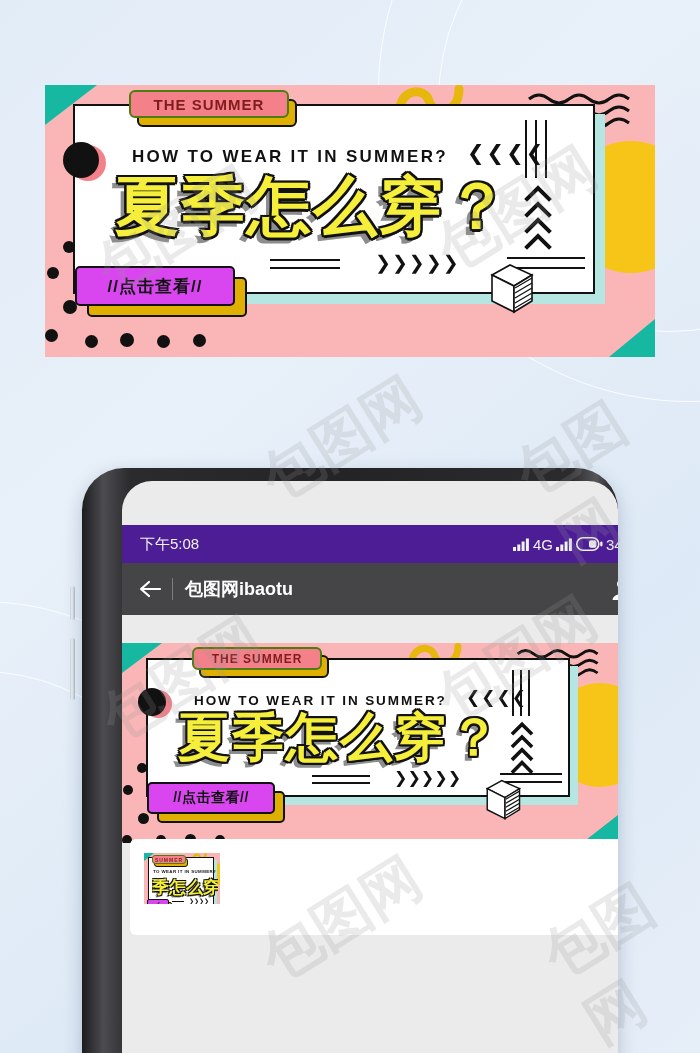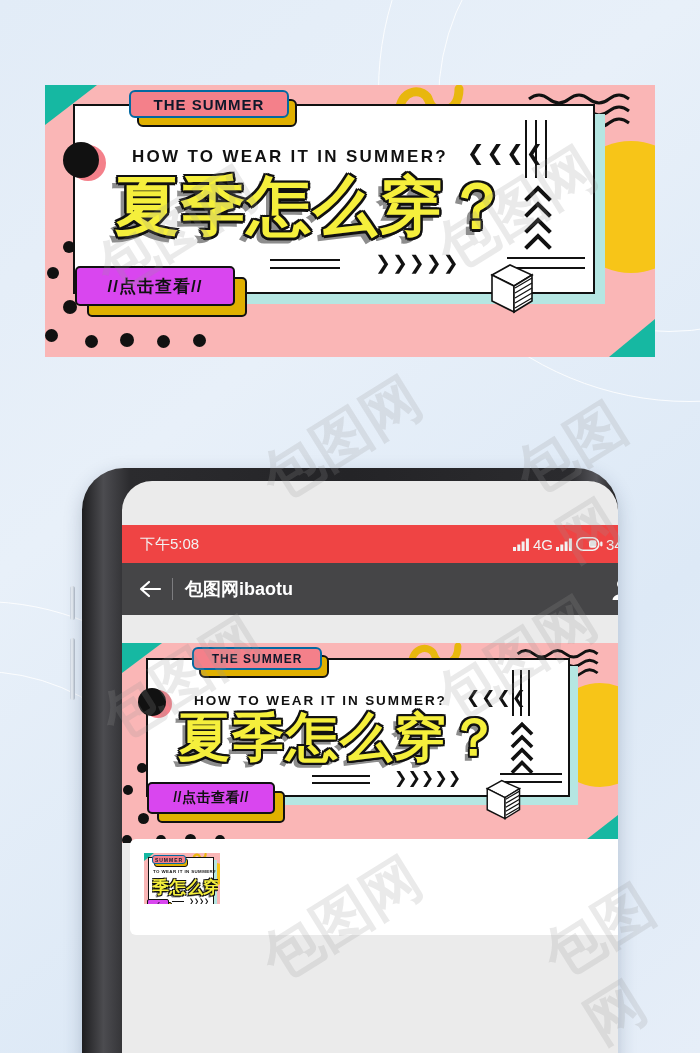--- a/index.html
+++ b/index.html
@@ -19,22 +19,22 @@
   .poster{position:absolute;overflow:hidden;background:#fab6b6;}
   .poster *{box-sizing:border-box;}
   .p-tri-tl{position:absolute;left:0;top:0;width:0;height:0;}
   .p-tri-br{position:absolute;width:0;height:0;}
   .p-circle-yellow{position:absolute;border-radius:50%;background:#f7c518;}
   .whitebox{position:absolute;background:#ffffff;border:2px solid #111;}
   .cyanshadow{position:absolute;background:#b5e6e2;}
   .dot{position:absolute;border-radius:50%;background:#111;}
   .tag{position:absolute;}
   .tag .face{position:absolute;left:0;top:0;width:100%;height:100%;
-      background:#f4808a;border:2px solid #0369a1;border-radius:6px;
-      display:flex;align-items:center;justify-content:center;color:#0f172a;font-weight:bold;letter-spacing:1px;}
+      background:#f4808a;border:2px solid #4d7c0f;border-radius:6px;
+      display:flex;align-items:center;justify-content:center;color:#7f1d1d;font-weight:bold;letter-spacing:1px;}
   .tag .under{position:absolute;background:#e0b000;border:2px solid #111;border-radius:6px;}
   .btn2{position:absolute;}
   .btn2 .face{position:absolute;left:0;top:0;width:100%;height:100%;
       background:#d946ef;border:2px solid #111;border-radius:5px;
       display:flex;align-items:center;justify-content:center;color:#111;font-weight:bold;}
   .btn2 .under{position:absolute;background:#e0b000;border:2px solid #111;border-radius:5px;}
   .engline{position:absolute;color:#111;font-weight:bold;white-space:nowrap;}
   .cn-title{position:absolute;white-space:nowrap;font-weight:bold;
       font-family:Liberation Serif, serif;}
   .cn-title .sh{position:absolute;left:0;top:0;color:#8d8d8d;}
@@ -53,21 +53,21 @@
       border-radius:42px 42px 30px 30px;
       background:linear-gradient(90deg,#1d1d1f 0%,#4c4c50 4%,#2b2b2e 9%,#242427 50%,#2b2b2e 91%,#55555a 96%,#1b1b1d 100%);
       box-shadow:0 6px 18px rgba(40,60,90,.25);}
   .phone-bezel{position:absolute;left:40px;top:13px;width:496px;height:627px;
       border-radius:32px 32px 22px 22px;background:#111113;}
   .phone-screen{position:absolute;left:0;top:0;width:496px;height:627px;overflow:hidden;border-radius:30px 30px 20px 20px;background:#ebebeb;}
   .speaker{position:absolute;left:50%;transform:translateX(-50%);top:22px;width:120px;height:4px;border-radius:2px;
       background:repeating-linear-gradient(90deg,#3a3a3d 0 2px,#17171a 2px 4px);}
   .side-btn{position:absolute;left:8px;width:5px;border-radius:3px;
       background:linear-gradient(90deg,#c9d2dd,#eef3f8 40%,#aeb8c4);}
-  .statusbar{position:absolute;left:0;top:44px;width:100%;height:38px;background:#ef4444;
+  .statusbar{position:absolute;left:0;top:44px;width:100%;height:38px;background:#4c1d95;
       display:flex;align-items:center;justify-content:space-between;padding:0 18px;color:#f2f2f2;font-size:15px;}
   .status-right{display:flex;align-items:center;gap:3px;}
   .navbar{position:absolute;left:0;top:82px;width:100%;height:52px;background:#454547;
       display:flex;align-items:center;padding:0 16px;color:#fff;}
   .nav-div{width:1px;height:22px;background:#7d7d80;margin:0 12px 0 10px;}
   .nav-title{font-size:18px;font-weight:bold;}
   .msg-time{position:absolute;left:0;top:134px;width:100%;text-align:center;color:#6f6f6f;font-size:14px;}
   #poster-phone{left:0;top:162px;width:496px;height:200px;}
   .article{position:absolute;left:8px;top:358px;width:480px;height:96px;background:#fff;border-radius:6px;
       display:flex;align-items:center;justify-content:space-between;padding:0 14px;}

